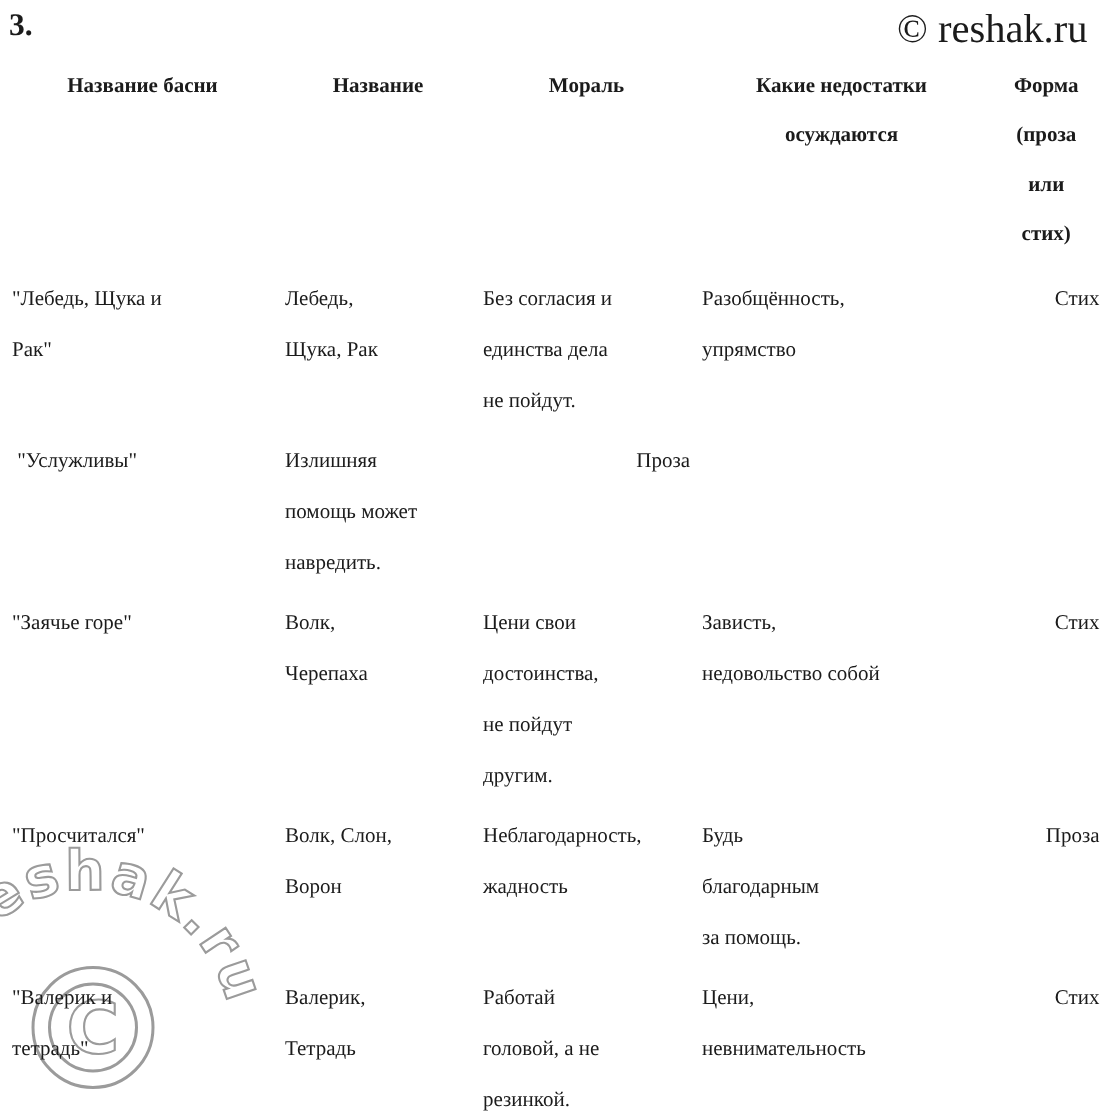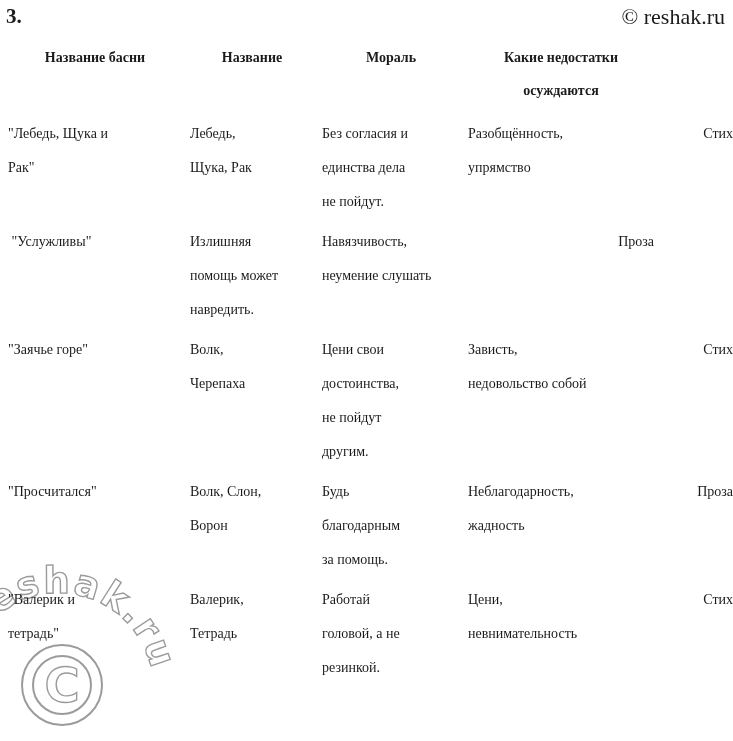--- a/index.html
+++ b/index.html
@@ -16,21 +16,21 @@
     top: 4px; left: 6px; right: 8px;
     display: flex;
     justify-content: space-between;
     align-items: flex-start;
   }
   .exercise-number {
     font-weight: bold;
     font-size: 21px;
   }
   .copyright {
-    font-size: 22px;
+    font-size: 27px;
   }
   .table-wrap {
     position: absolute;
     top: 41px;
     left: 8px;
     width: 725px;
     z-index: 2;
   }
   .trow {
     display: grid;
@@ -88,67 +88,69 @@
   <div class="copyright">© reshak.ru</div>
 </div>
 
 <div class="table-wrap">
   <div class="trow header">
     <div class="tcell c1">Название басни</div>
     <div class="tcell c2">Название</div>
     <div class="tcell c3">Мораль</div>
     <div class="tcell c4">Какие недостатки
 осуждаются</div>
+    <div class="tcell c5">Форма
+(проза
+или
+стих)</div>
   </div>
 
   <div class="trow data">
     <div class="tcell c1">"Лебедь, Щука и
 Рак"</div>
     <div class="tcell c2">Лебедь,
 Щука, Рак</div>
     <div class="tcell c3">Без согласия и
 единства дела
 не пойдут.</div>
     <div class="tcell c4">Разобщённость,
 упрямство</div>
     <div class="tcell c5">Стих</div>
   </div>
 
   <div class="trow data">
     <div class="tcell c1">&nbsp;"Услужливы"</div>
     <div class="tcell c3">Излишняя
 помощь может
 навредить.</div>
-    <div class="tcell c4">Навязчивость,
-неумение слушать</div>
     <div class="tcell c5">Проза</div>
   </div>
 
   <div class="trow data">
     <div class="tcell c1">"Заячье горе"</div>
     <div class="tcell c2">Волк,
 Черепаха</div>
     <div class="tcell c3">Цени свои
 достоинства,
 не пойдут
 другим.</div>
     <div class="tcell c4">Зависть,
 недовольство собой</div>
     <div class="tcell c5">Стих</div>
   </div>
 
   <div class="trow data">
     <div class="tcell c1">"Просчитался"</div>
     <div class="tcell c2">Волк, Слон,
 Ворон</div>
+    <div class="tcell c4">Неблагодарность,
+жадность</div>
     <div class="tcell c3">Будь
 благодарным
 за помощь.</div>
-    <div class="tcell c4">Неблагодарность,
-жадность</div>
     <div class="tcell c5">Проза</div>
   </div>
 
   <div class="trow data">
     <div class="tcell c1">"Валерик и
 тетрадь"</div>
     <div class="tcell c2">Валерик,
 Тетрадь</div>
     <div class="tcell c3">Работай
 головой, а не

